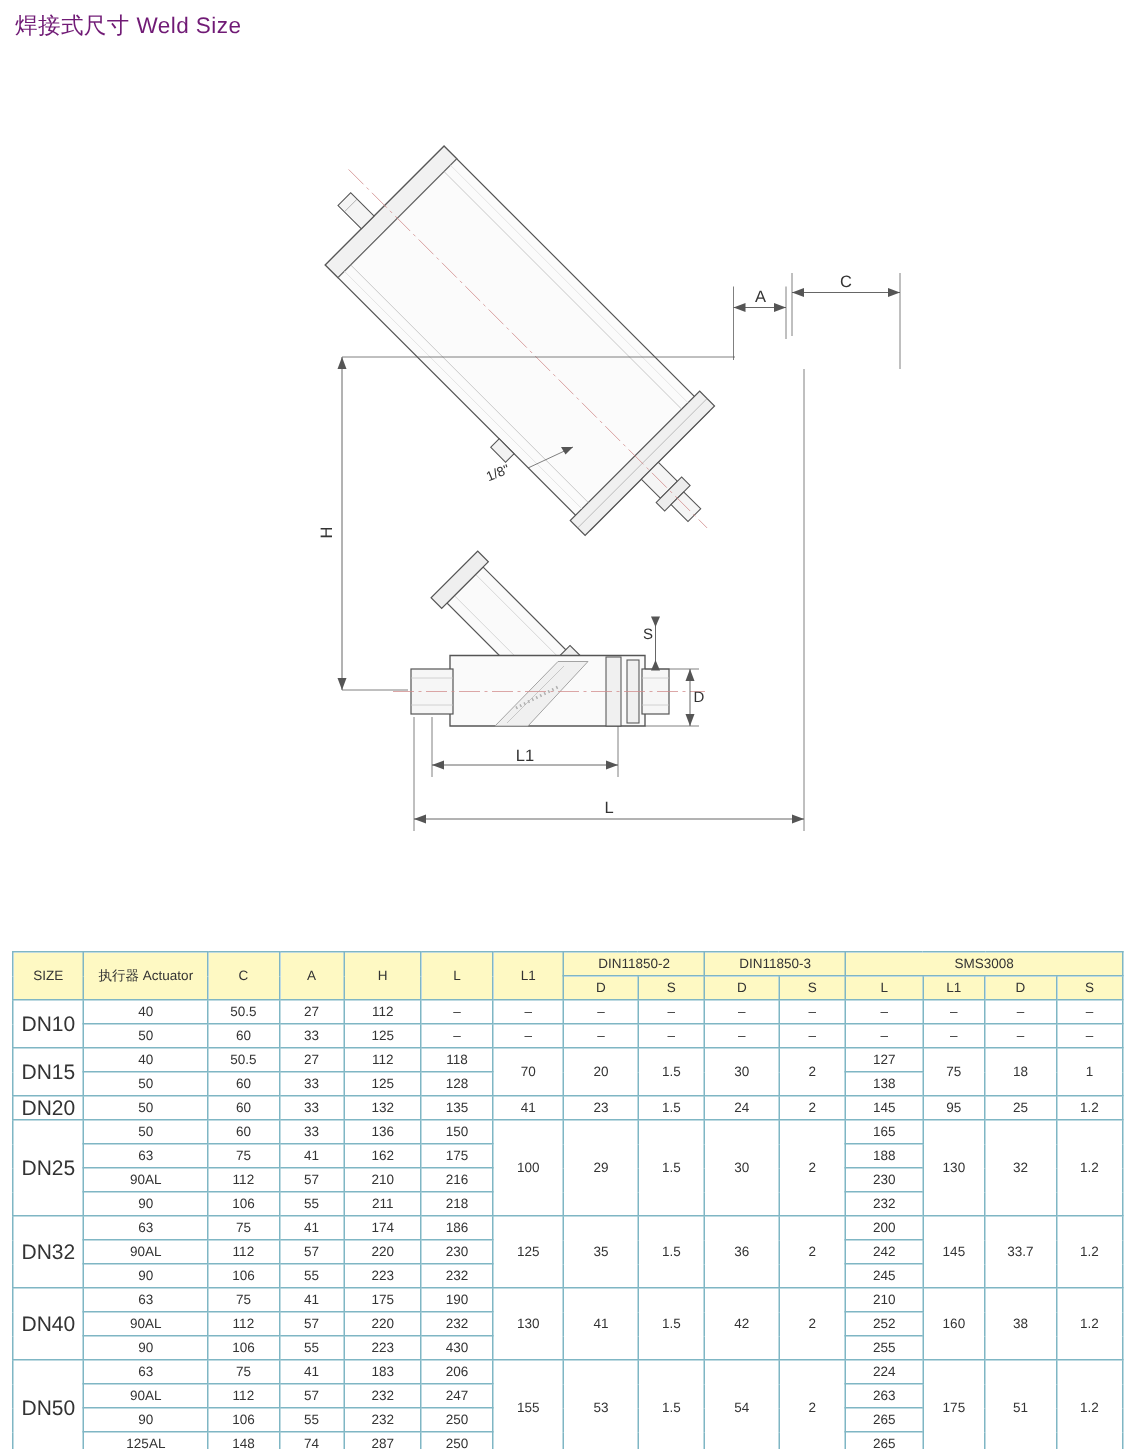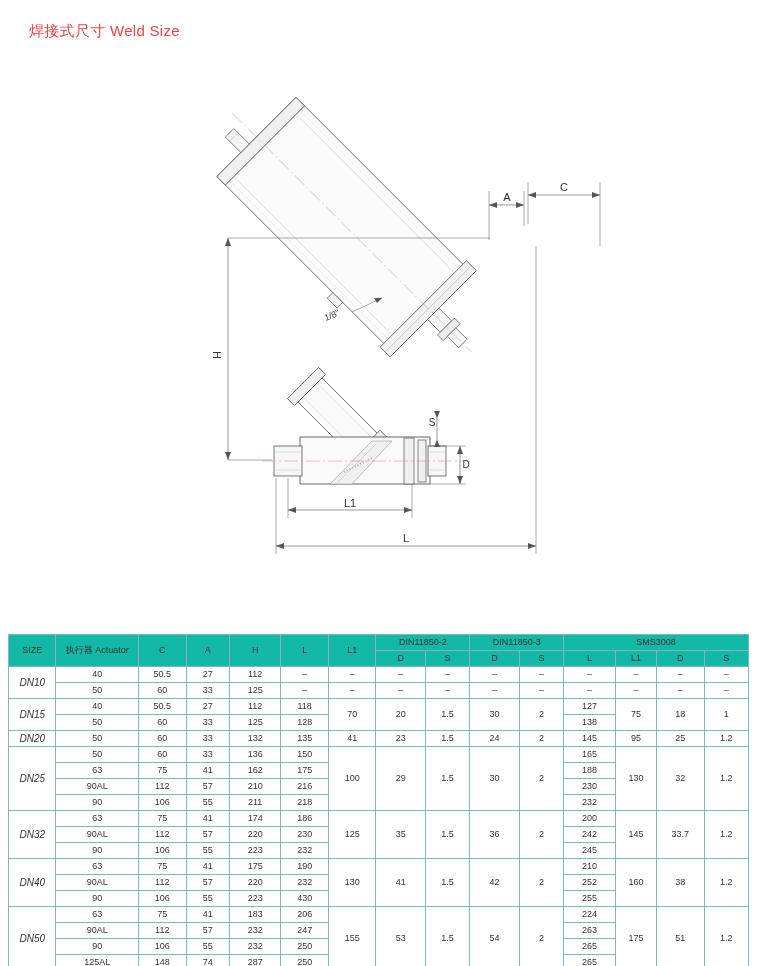--- a/index.html
+++ b/index.html
@@ -9,26 +9,25 @@
     height: 966px;
     background: #ffffff;
     font-family: "Liberation Sans", sans-serif;
     color: #333333;
     position: relative;
     overflow: hidden;
   }
   .page-title {
     position: absolute;
     left: 10px;
-    top: 22px;
+    top: 8px;
     font-size: 15px;
-    color: #ef4444;
+    color: #701a75;
     letter-spacing: 0.3px;
     white-space: nowrap;
-    margin-left: 19px;
   }
   .drawing-area {
     position: absolute;
     left: 0;
     top: 60px;
     width: 757px;
     height: 560px;
   }
   .drawing-area svg { display: block; }
 
@@ -51,28 +50,28 @@
     text-align: center;
     vertical-align: middle;
     padding: 0;
     height: 15px;
     line-height: 15px;
     font-weight: normal;
     overflow: hidden;
     white-space: nowrap;
   }
   table.spec thead th {
-    background: #14b8a6;
+    background: #fef9c3;
     font-size: 9px;
     color: #333;
   }
   table.spec thead th.grp {
     height: 15px;
   }
-  .sz { font-size: 10px; font-style: italic; }
+  .sz { font-size: 14px; }
 </style>
 </head>
 <body>
 
 <div class="page-title">焊接式尺寸 Weld Size</div>
 
 <div class="drawing-area">
   <svg width="757" height="560" viewBox="0 0 757 560" xmlns="http://www.w3.org/2000/svg">
     <g fill="none" stroke="#555" stroke-width="0.7">
 

